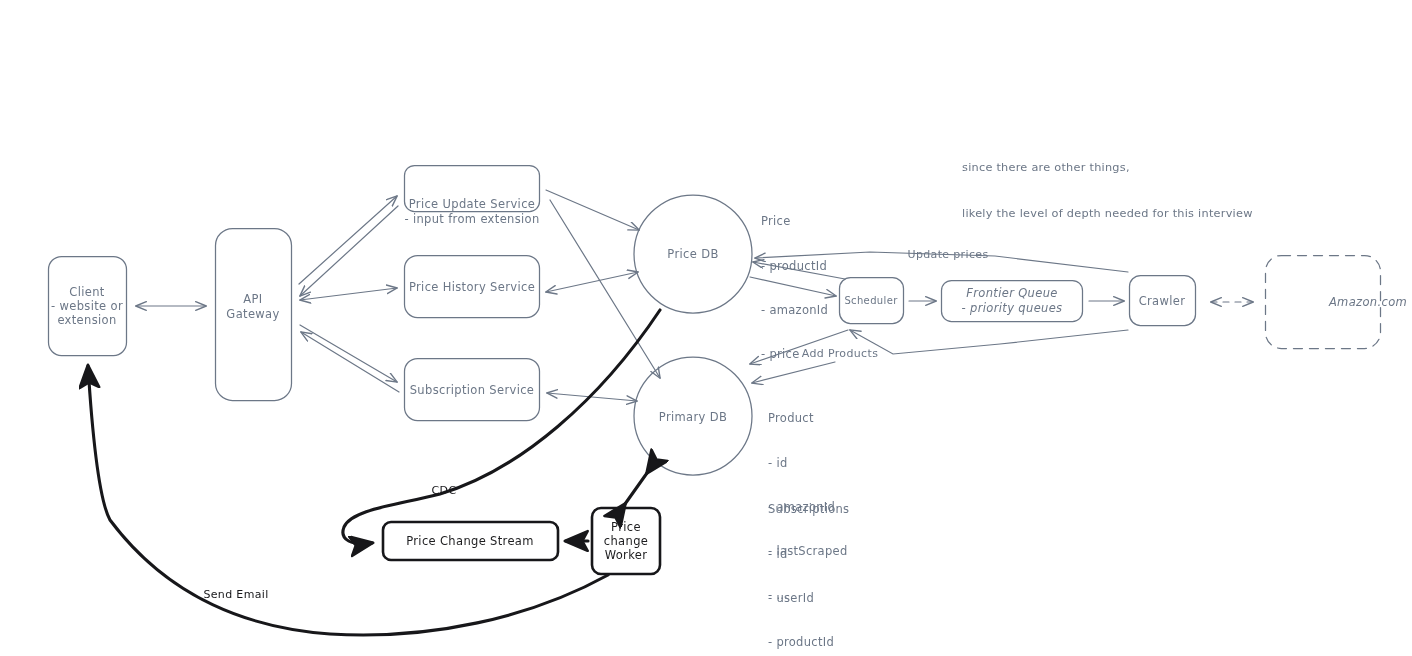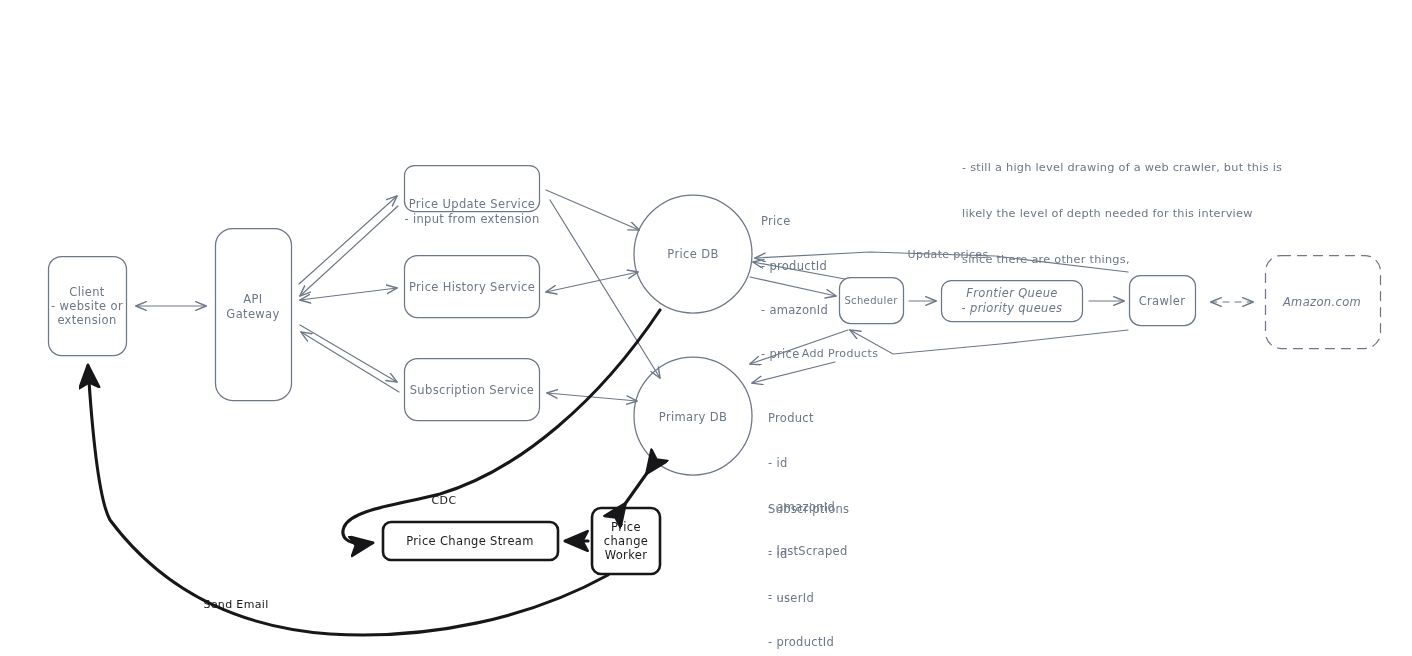--- a/index.html
+++ b/index.html
@@ -43,21 +43,21 @@
   }
   .node-label.dark { color: #1d1d1f; }
   .node-label.italic { font-style: italic; }
   .node-label.tight { line-height: 14px; }
   .edge-label {
     font-size: 11px;
     letter-spacing: 0.35px;
     transform: translate(-50%, -50%);
     text-align: right;
   }
-  .edge-label.dark { color: #17171a; margin-top: 10px; }
+  .edge-label.dark { color: #17171a; }
   .schema-block {
     font-size: 11.5px;
     line-height: 14.7px;
     letter-spacing: 0.3px;
   }
   .note-block {
     font-size: 11.3px;
     line-height: 15.4px;
     letter-spacing: 0.25px;
   }
@@ -174,21 +174,21 @@
   <div class="node-label" style="left:472px; top:188px;margin-top:24px;">Price Update Service
 - input from extension</div>
   <div class="node-label" style="left:472px; top:287px;">Price History Service</div>
   <div class="node-label" style="left:472px; top:390px;">Subscription Service</div>
   <div class="node-label" style="left:693px; top:254px;">Price DB</div>
   <div class="node-label" style="left:693px; top:417px;">Primary DB</div>
   <div class="node-label" style="left:871px; top:300px; font-size:10px;">Scheduler</div>
   <div class="node-label" style="left:1012px; top:301px;font-style:italic;">Frontier Queue
 - priority queues</div>
   <div class="node-label" style="left:1162px; top:301px;">Crawler</div>
-  <div class="node-label italic" style="left:1322px; top:302px;">Amazon.com</div>
+  <div class="node-label italic" style="left:1368px; top:302px;">Amazon.com</div>
   <div class="node-label dark" style="left:470px; top:541px;">Price Change Stream</div>
   <div class="node-label dark tight" style="left:626px; top:541px;">Price
 change
 Worker</div>
 
   <div class="edge-label" style="left:948px; top:254px;">Update prices</div>
   <div class="edge-label" style="left:840px; top:353px;">Add Products</div>
   <div class="edge-label dark" style="left:444px; top:490px;">CDC</div>
   <div class="edge-label dark" style="left:236px; top:594px;">Send Email</div>
 
@@ -209,18 +209,17 @@
 
   <div class="schema-block" style="left:768px; top:473px;">
     <div>Subscriptions</div>
     <div>- id</div>
     <div>- userId</div>
     <div>- productId</div>
     
   </div>
 
   <div class="note-block" style="left:962px; top:129px; width:340px;">
-    <div>- still a high level drawing of a web crawler, but this is</div>
+    <div>since there are other things,</div>
     <div>likely the level of depth needed for this interview</div>
-    <div>since there are other things,</div>
   </div>
 
 </div>
 
 </body></html>

